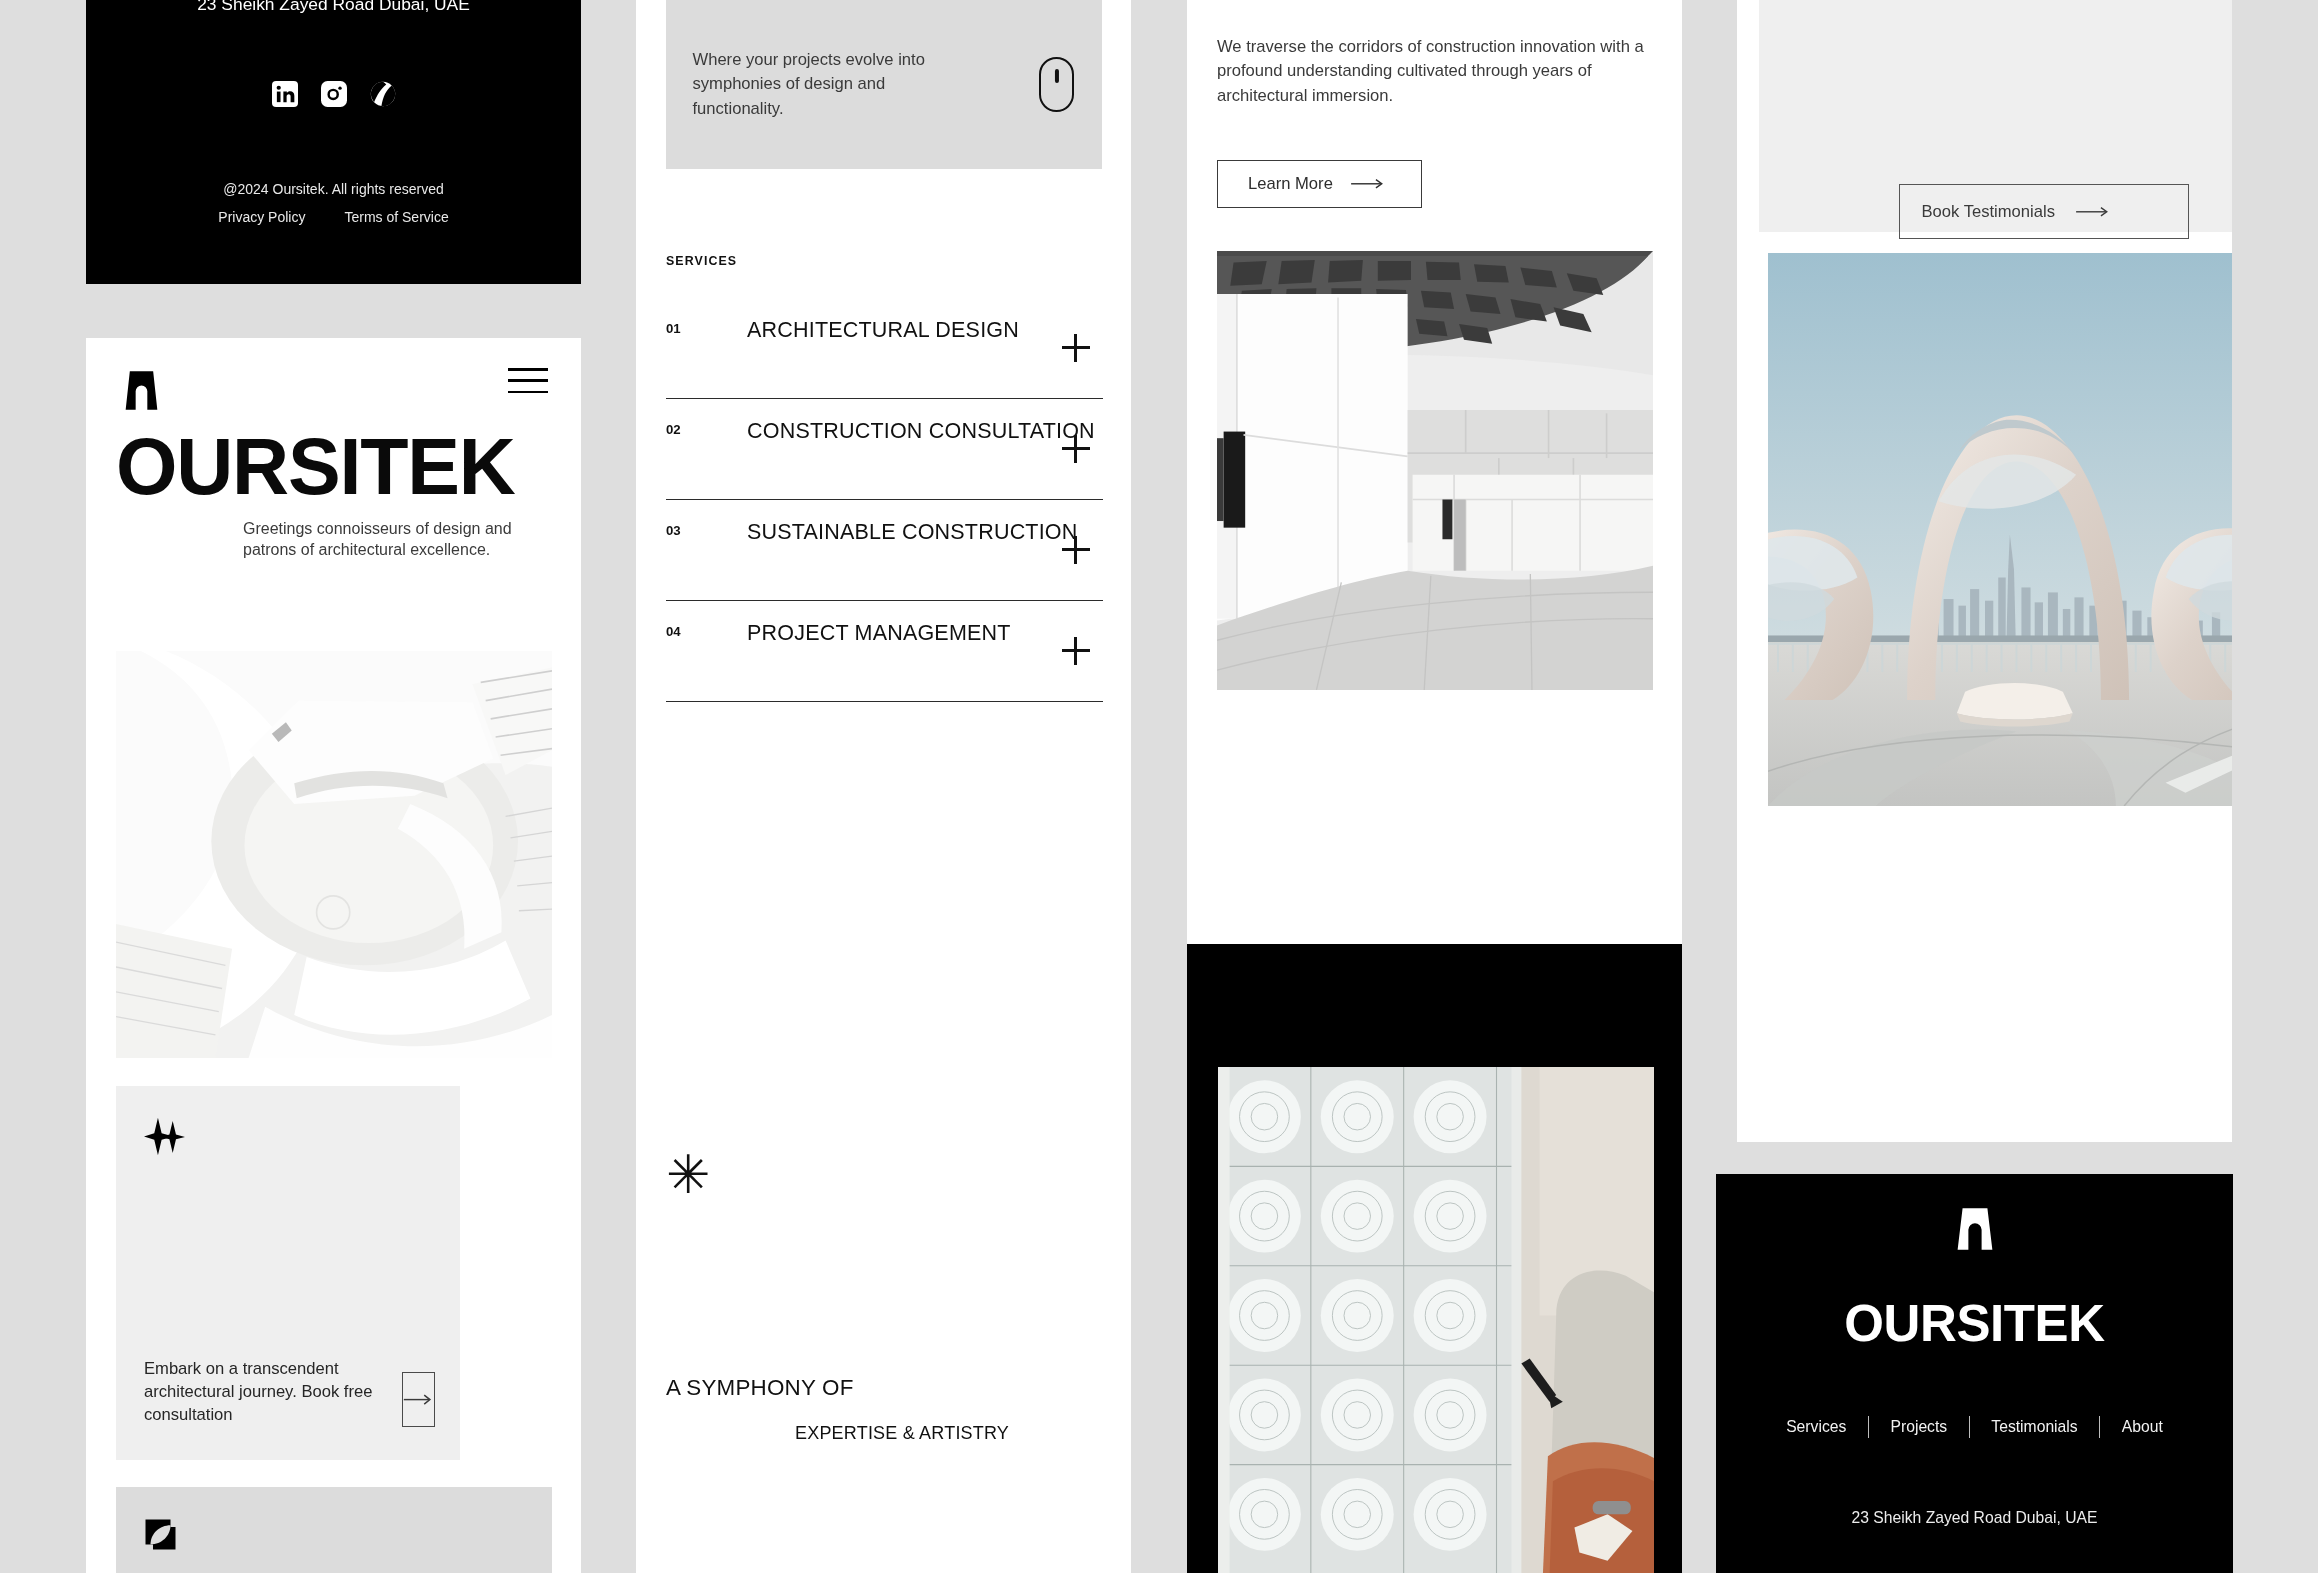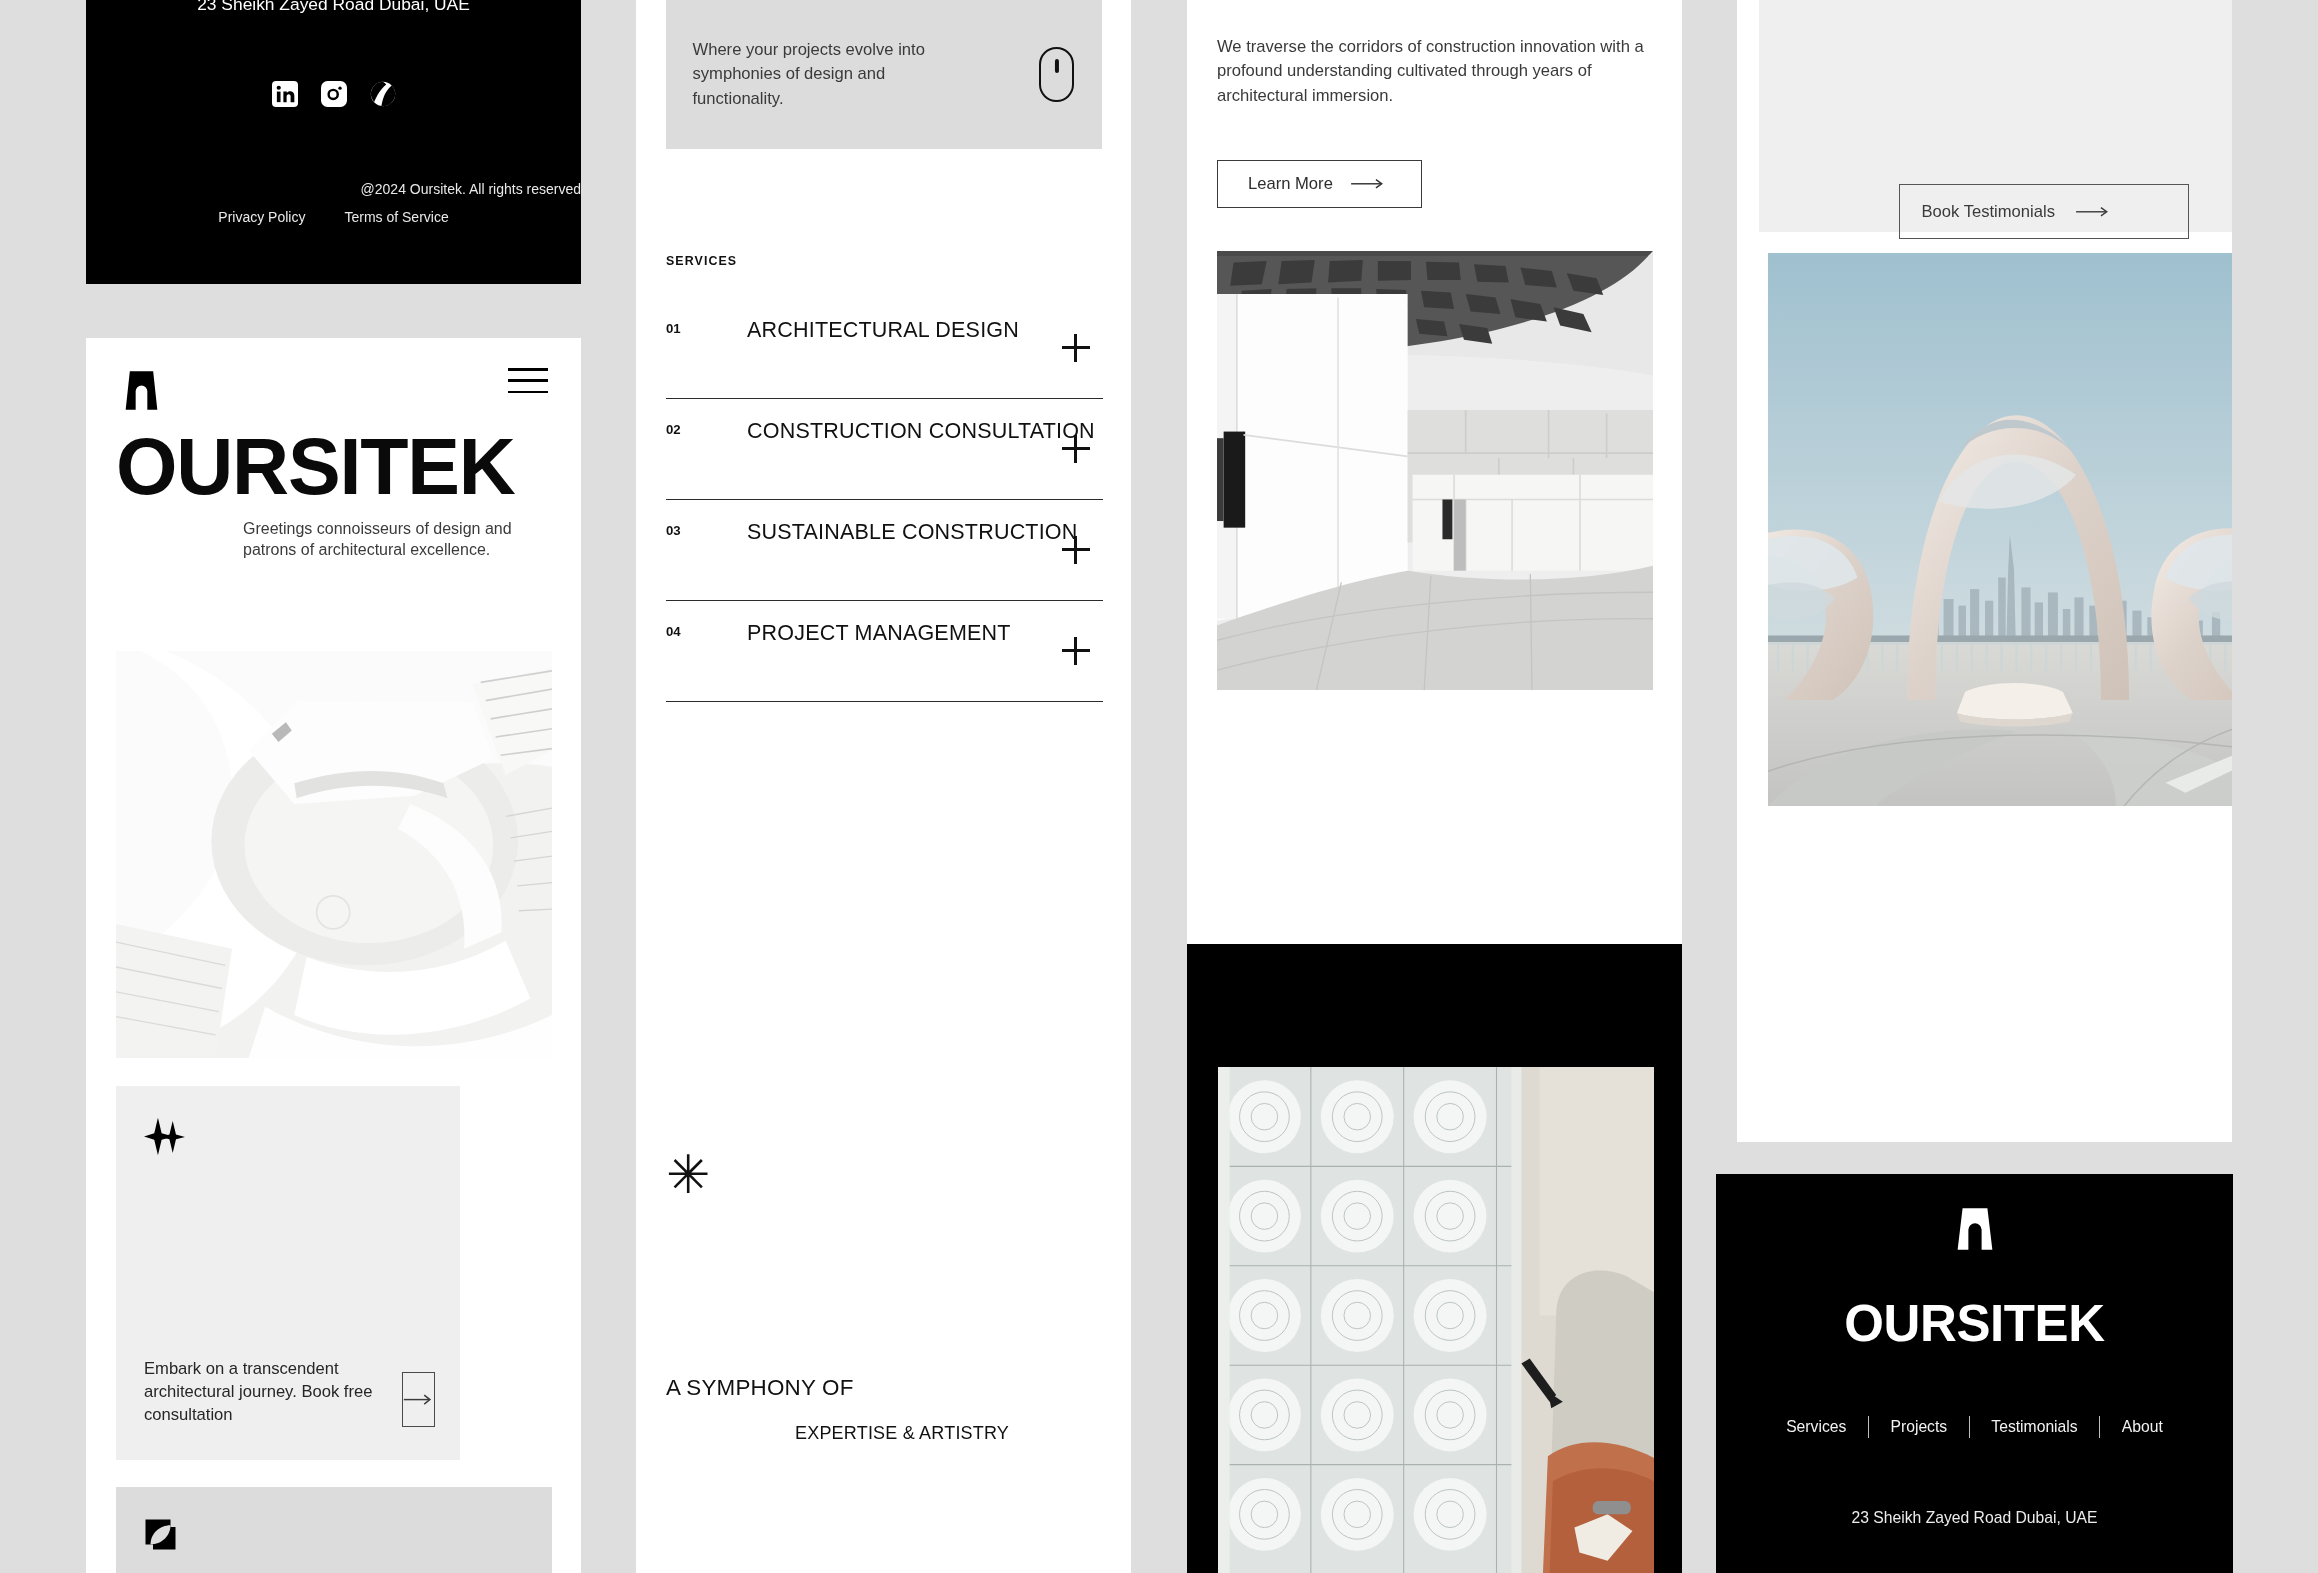--- a/index.html
+++ b/index.html
@@ -61,33 +61,33 @@
     color: #fff; font-size: 17.4px; text-align: center;
     position: absolute; left: 0; right: 0; top: 176px;
   }
   .foot-social {
     position: absolute; left: 0; right: 0; top: 263px;
     display: flex; justify-content: center; gap: 23px;
   }
   .soc { width: 26px; height: 26px; display: block; }
   .foot-copy {
     position: absolute; left: 0; right: 0; top: 363px;
-    color: #e9e9e9; font-size: 14px; text-align: right;
+    color: #e9e9e9; font-size: 14px; text-align: center;
   }
   .foot-links {
     position: absolute; left: 0; right: 0; top: 391px;
     display: flex; justify-content: center; gap: 39px;
     color: #e9e9e9; font-size: 14px;
   }
   .foot-links span { cursor: pointer; }
 
   
   #col2 { left: 636px; top: -99px; width: 495px; height: 1673px; background:#fff; }
   #c2-quote {
-    position: absolute; left: 30px; top: 99px; width: 436px; height: 149px;
+    position: absolute; left: 30px; top: 99px; width: 436px; height: 169px;
     background: #dcdcdc; display: flex; align-items: center;
     justify-content: space-between; padding: 0 28px 0 26.5px;
   }
   .quote-text { font-size: 16.6px; line-height: 1.45; color: #3a3a3a; width: 273px; }
   .mouse { width: 35px; height: 55px; border: 2.1px solid #111; border-radius: 17.4px; position: relative; }
   .mouse::after {
     content:""; position:absolute; left:50%; top:10px; transform:translateX(-50%);
     width:4.1px; height:14px; border-radius:2.5px; background:#111;
   }
   .services-label {

